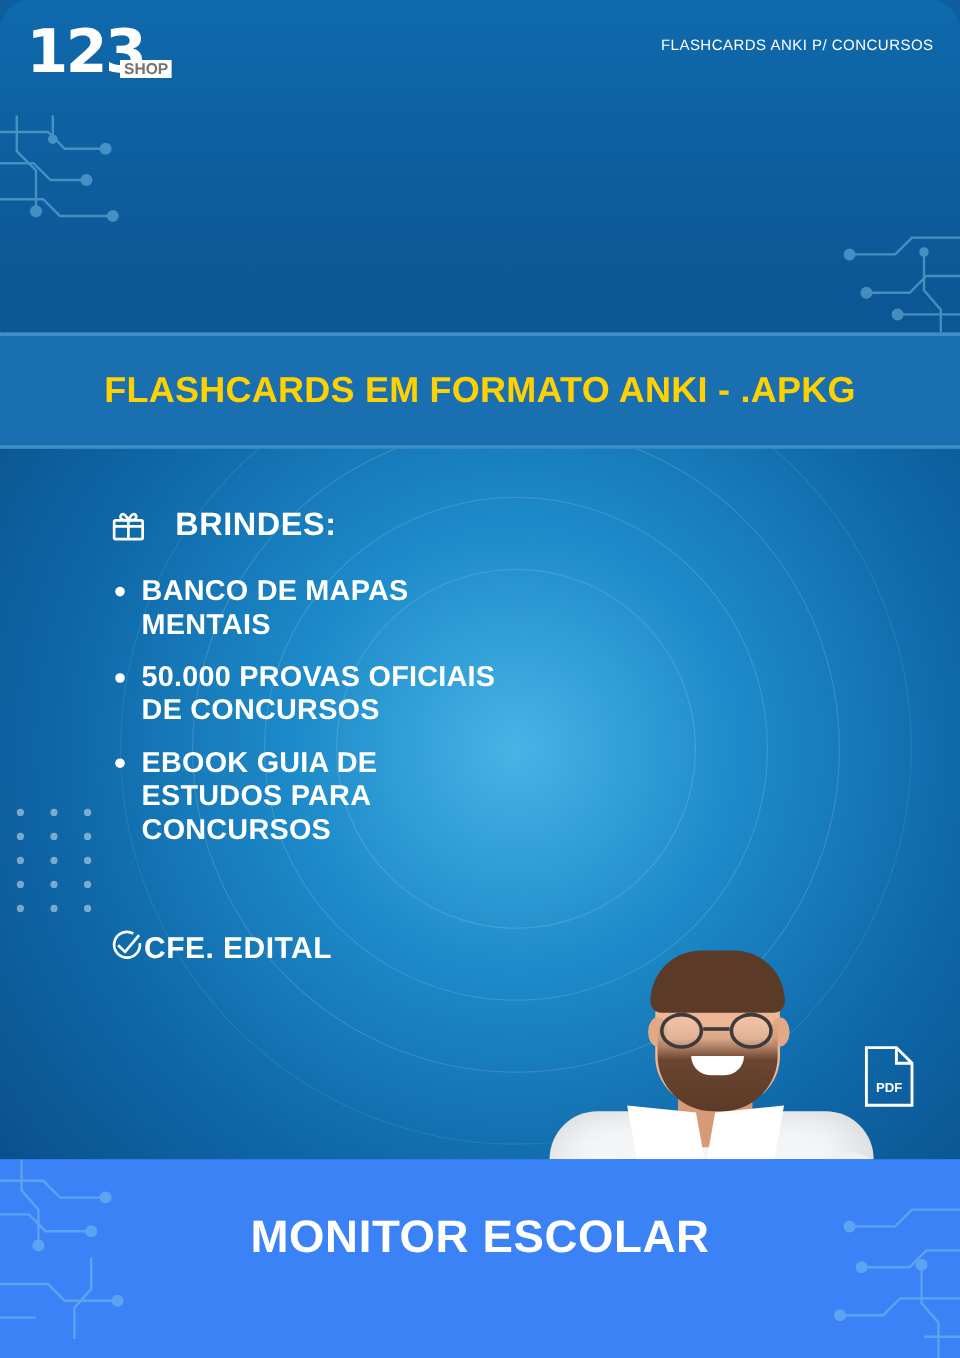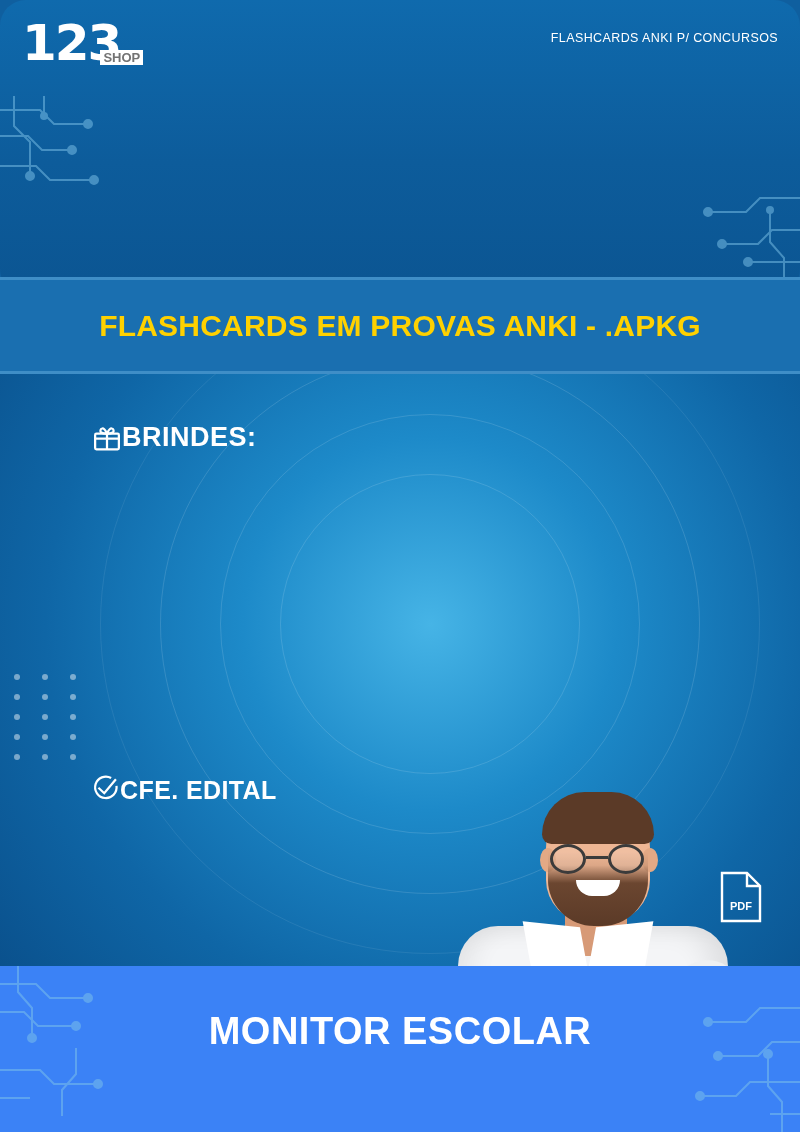--- a/index.html
+++ b/index.html
@@ -94,21 +94,21 @@
     display: grid; grid-template-columns: repeat(3, 14px); gap: 14px 14px;
   }
   .dots i {
     display: block; width: 6px; height: 6px; border-radius: 50%;
     background: rgba(255,255,255,0.45);
   }
 
   
   .brindes-head {
     position: absolute; left: 92px; top: 48px;
-    display: flex; align-items: center; gap: 0;
+    display: flex; align-items: center; gap: 24px;
     color: #fff;
   }
   .gift-icon svg { display: block; }
   .brindes-head .txt {
     font-size: 27px; font-weight: bold; letter-spacing: 0.5px;
   }
   .bullets {
     position: absolute; left: 92px; top: 105px; width: 340px;
     color: #fff;
   }
@@ -253,21 +253,21 @@
     <div class="logo">
       <span class="logo-123">123</span>
       <span class="logo-shop">SHOP</span>
     </div>
 
     <div class="top-right-label">FLASHCARDS ANKI P/ CONCURSOS</div>
 
   </div>
 
   <div class="anki-band">
-    <span>FLASHCARDS EM PROVAS ANKI - .APKG</span>
+    <span>FLASHCARDS EM FORMATO ANKI - .APKG</span>
   </div>
 
   <div class="main-area">
     <div class="main-area-bg"></div>
     <div class="ring r1"></div>
     <div class="ring r2"></div>
     <div class="ring r3"></div>
     <div class="ring r4"></div>
 
     <div class="dots">
@@ -313,20 +313,25 @@
           <rect x="2.5" y="8.5" width="19" height="12.5" rx="1"></rect>
           <path d="M2.5 12.5 H21.5"></path>
           <path d="M12 8.5 V21"></path>
           <path d="M12 8.5 C12 8.5 8.6 8.5 7.4 7.6 C6.2 6.7 6.6 4.6 8.2 4.4 C10 4.2 12 8.5 12 8.5Z"></path>
           <path d="M12 8.5 C12 8.5 15.4 8.5 16.6 7.6 C17.8 6.7 17.4 4.6 15.8 4.4 C14 4.2 12 8.5 12 8.5Z"></path>
         </svg>
       </span>
       <span class="txt">BRINDES:</span>
     </div>
 
+    <ul class="bullets">
+      <li>BANCO DE MAPAS MENTAIS</li>
+      <li>50.000 PROVAS OFICIAIS DE CONCURSOS</li>
+      <li>EBOOK GUIA DE ESTUDOS PARA CONCURSOS</li>
+    </ul>
 
     <div class="cfe-head">
       <span>
         <svg width="28" height="28" viewBox="0 0 24 24" fill="none" stroke="#ffffff" stroke-width="1.9">
           <path d="M20.5 4.5 L10.5 16.5 L5.5 11.8"></path>
           <path d="M21 10.2 A9.2 9.2 0 1 1 16.4 3.4"></path>
         </svg>
       </span>
       <span class="txt">CFE. EDITAL</span>
     </div>

